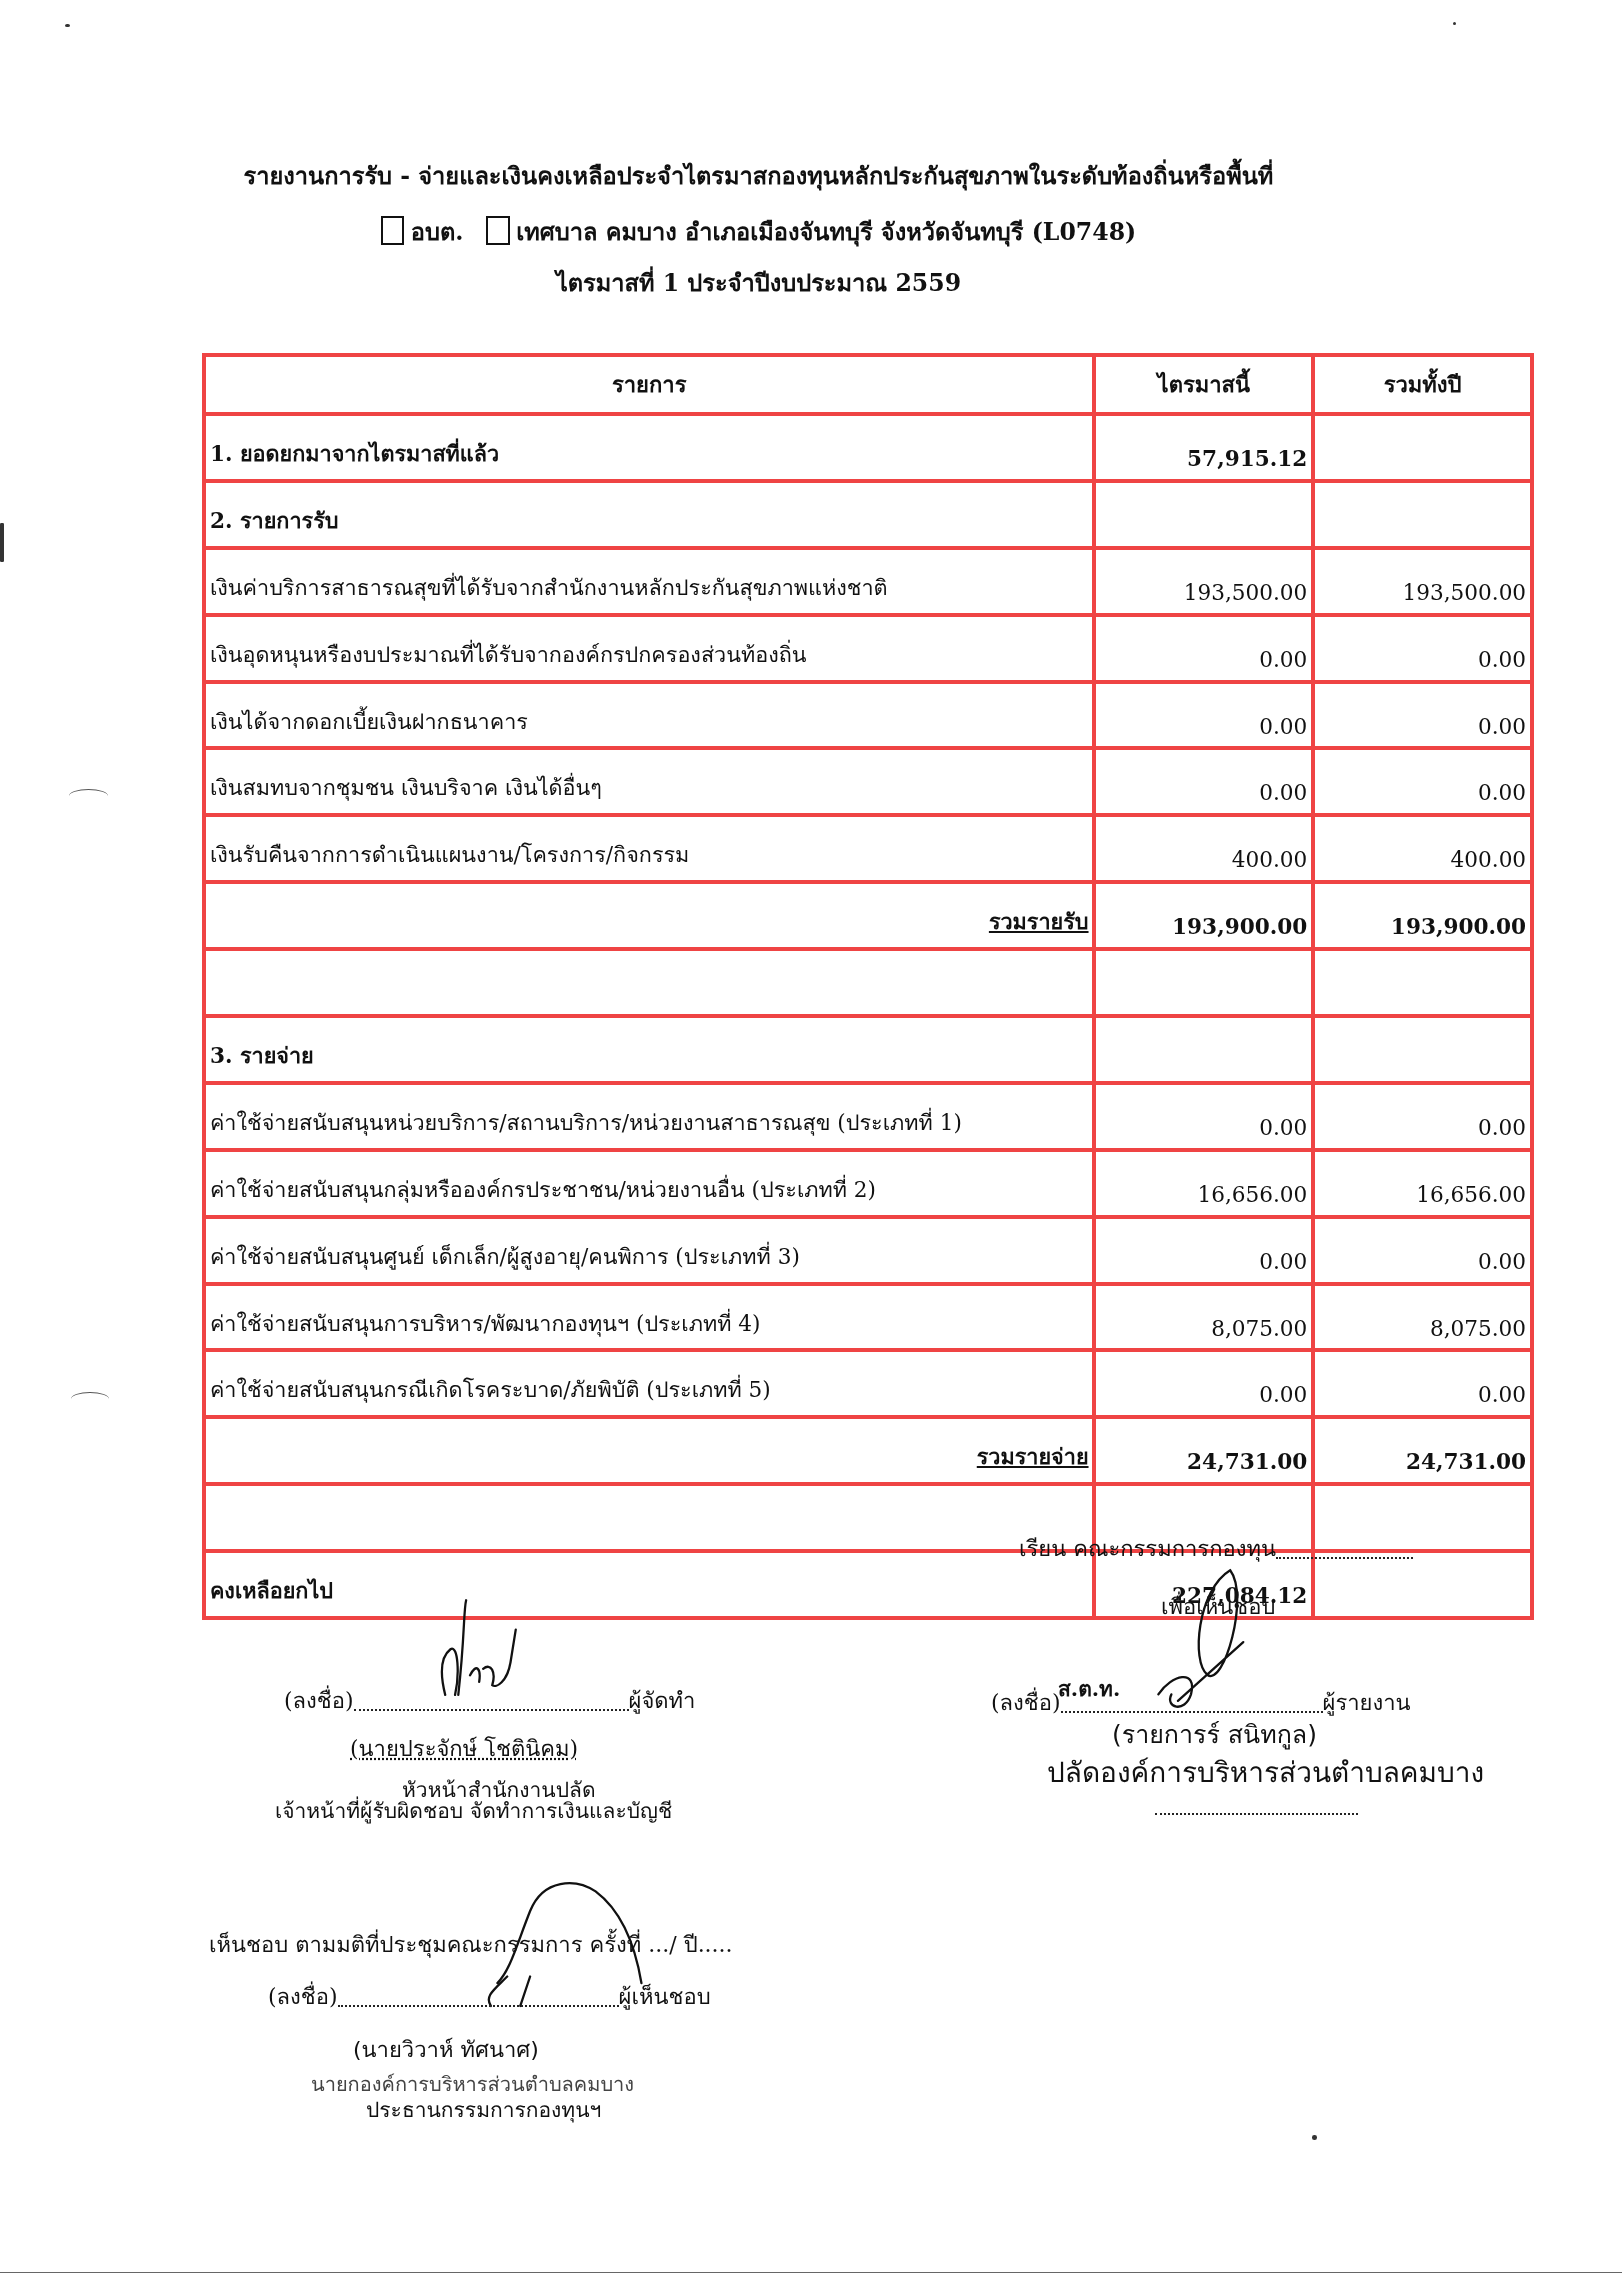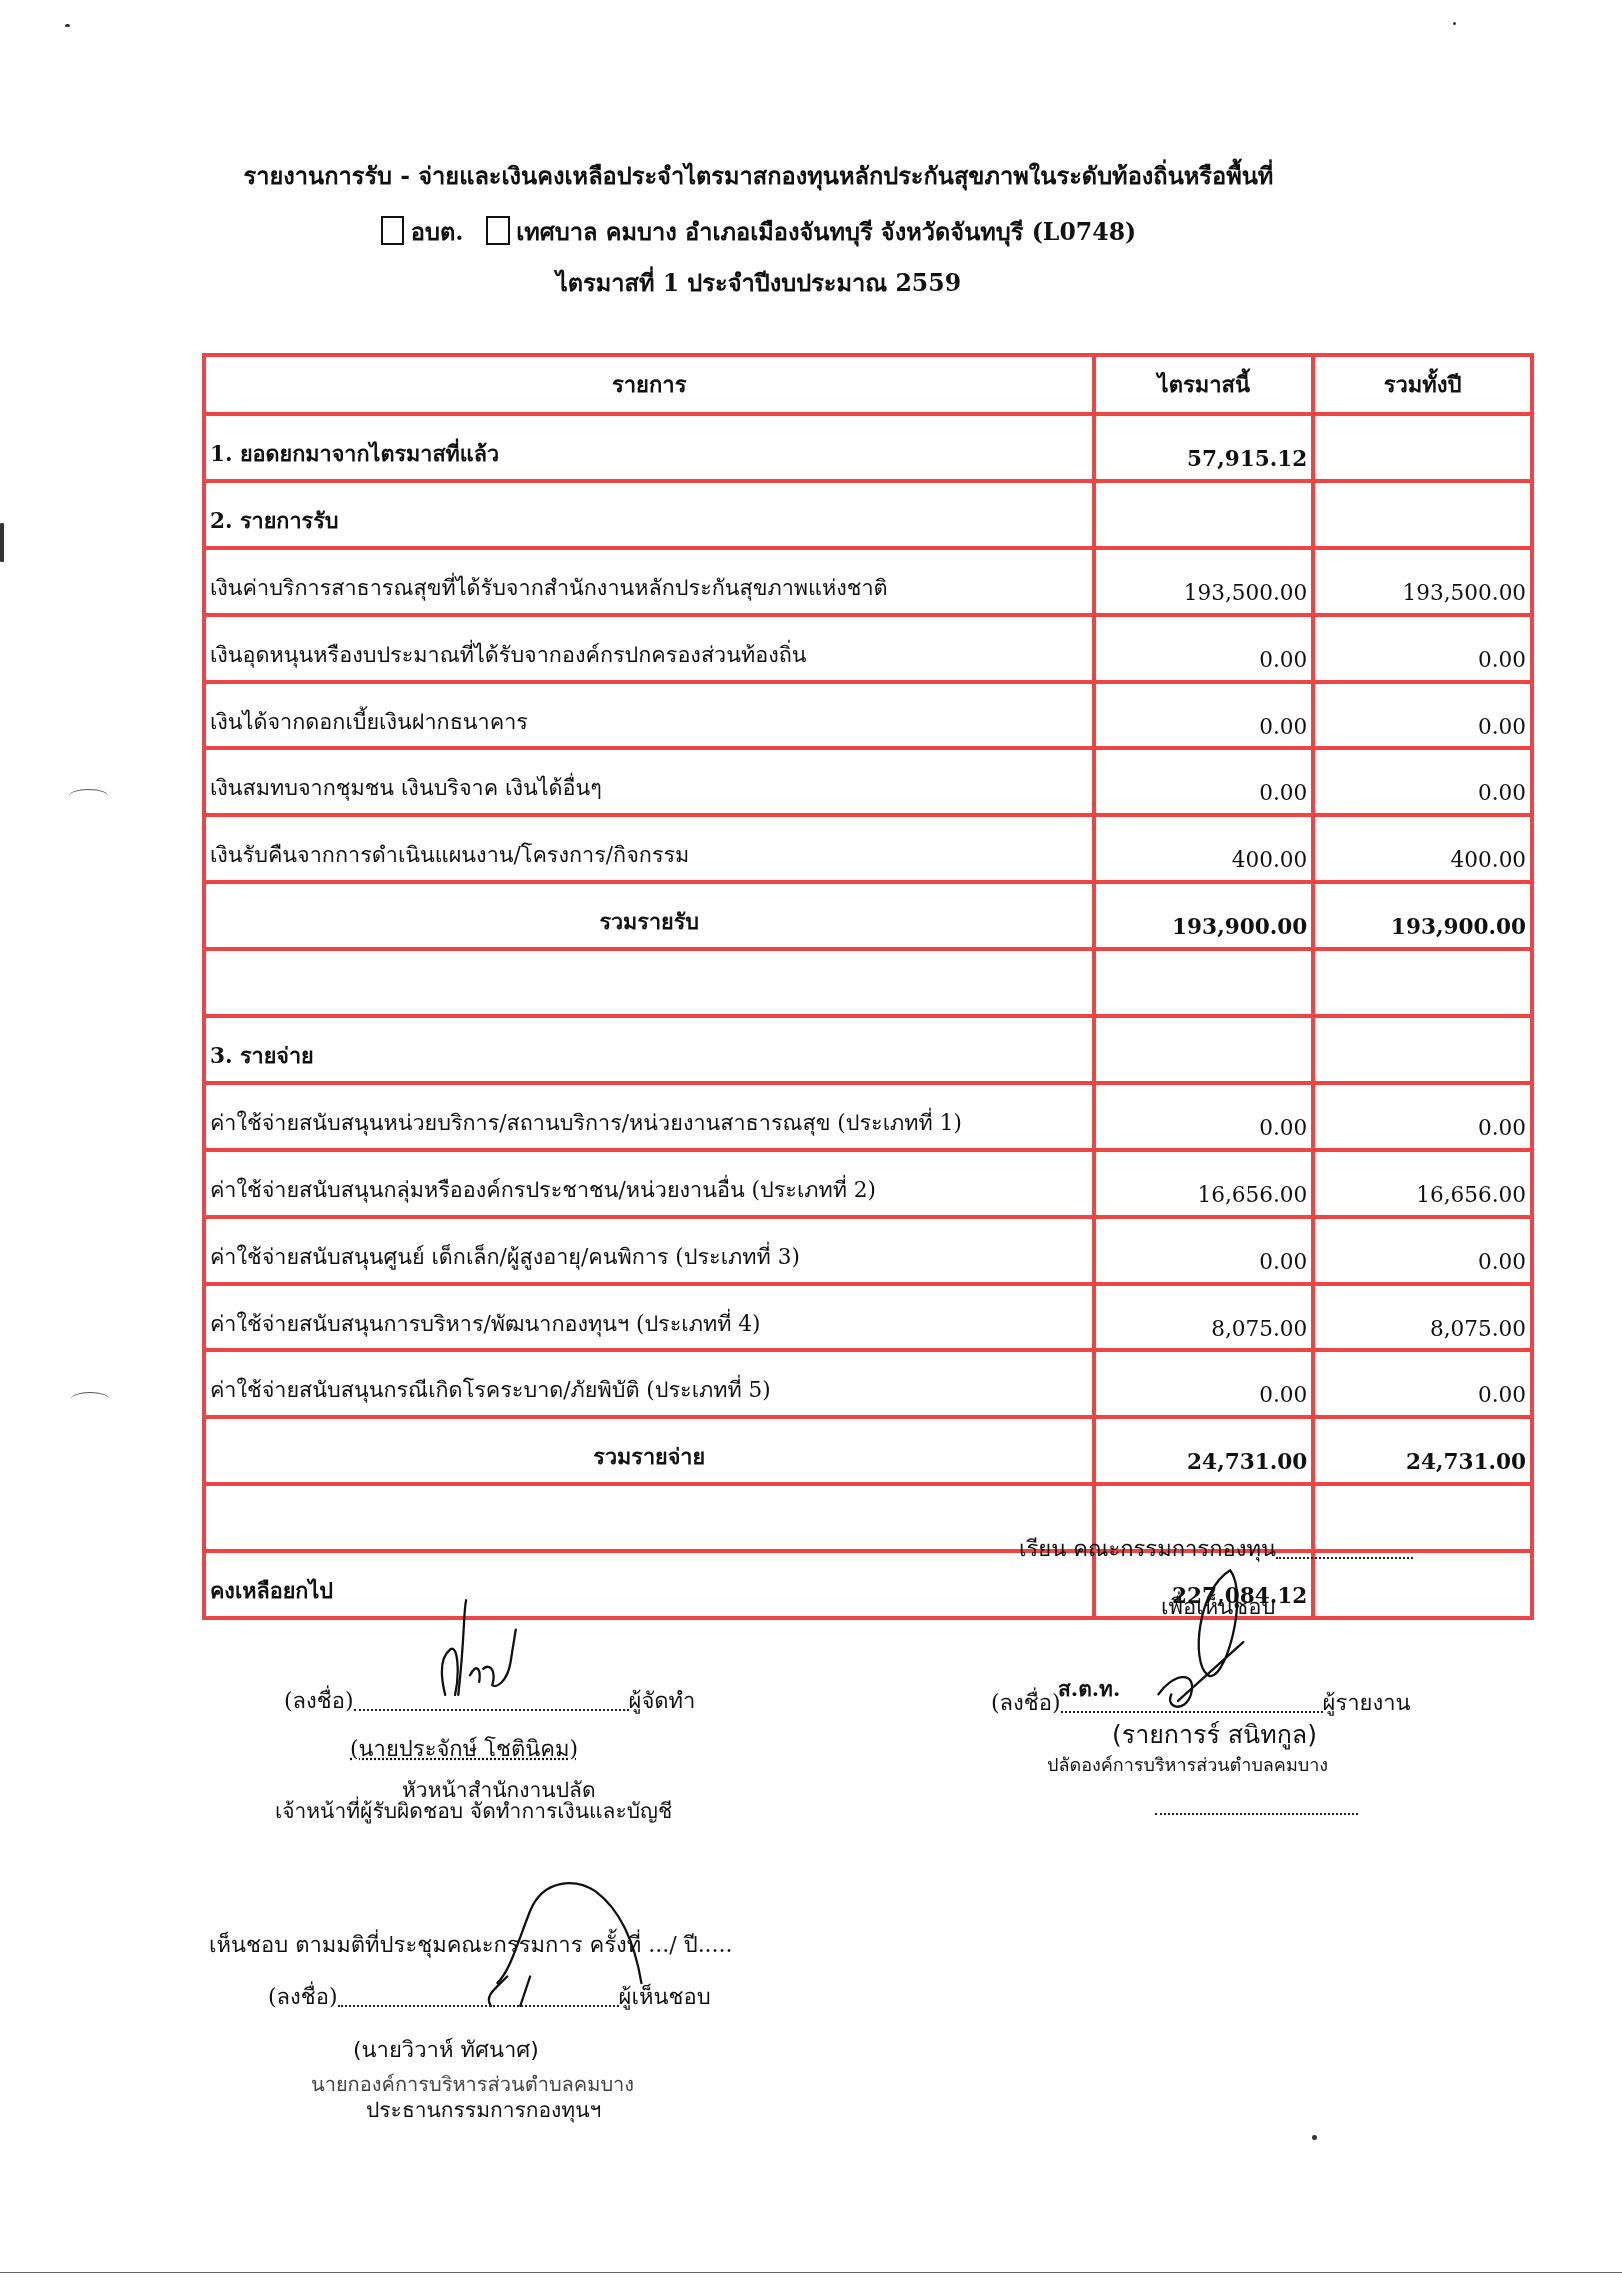--- a/index.html
+++ b/index.html
@@ -37,21 +37,21 @@
     padding-bottom: 7.9px;
   }
   .report-table th {
     height: 55px; font-weight: bold; text-align: center; vertical-align: middle; padding-bottom: 0;
     font-size: 22px;
   }
   .c-item { width: 900px; text-align: left; }
   .c-q { width: 209px; text-align: right; }
   .c-y { width: 209px; text-align: right; }
   .bold { font-weight: bold; }
-  .center { text-align: center; }
+  .center { text-align: right; text-decoration: underline; }
 
   
   .sig-text { position: absolute; font-size: 22px; white-space: nowrap; }
   .dots { display: inline-block; border-bottom: 2px dotted #222; vertical-align: -2.6px; }
   .sig-svg { position: absolute; overflow: visible; }
   .sig-svg path { fill: none; stroke: #111; stroke-width: 3.5; stroke-linecap: round; }
   .speck { position:absolute; background:#333; border-radius:50%; }
   .edge-arc { position:absolute; border-top: 1.3px solid #555; border-radius: 50% 50% 0 0; }
 </style>
 </head>
@@ -188,21 +188,21 @@
 </div>
 <div class="sig-text" style="left:1161px;top:1589px;">เพื่อเห็นชอบ</div>
 <svg class="sig-svg" style="left:1093px;top:1544px;" width="196" height="157" viewBox="0 0 300 240">
   <path d="M210,40 C240,80 200,220 175,200 C150,180 160,70 210,40 Z M230,150 L130,240 M100,230 C120,200 160,190 150,230 C140,260 110,250 120,230"></path>
 </svg>
 <div class="sig-text" style="left:1034px;top:1672px;font-weight:bold;font-size:21px;margin-left:24px;">ส.ต.ท.</div>
 <div class="sig-text" style="left:991px;top:1685px;">
   <span>(ลงชื่อ)</span><span class="dots" style="width:262px;"></span><span>ผู้รายงาน</span>
 </div>
 <div class="sig-text" style="left:1112px;top:1714px;font-size:25px;font-family:'DejaVu Sans',sans-serif;">(รายการร์  สนิทกูล)</div>
-<div class="sig-text" style="left:1047px;top:1750px;font-size:18px;font-family:'DejaVu Sans',sans-serif;">ปลัดองค์การบริหารส่วนตำบลคมบาง</div>
+<div class="sig-text" style="left:1047px;top:1750px;font-size:28px;font-family:'DejaVu Sans',sans-serif;">ปลัดองค์การบริหารส่วนตำบลคมบาง</div>
 <div class="dots abs" style="left:1155px;top:1813px;width:203px;"></div>
 
 <svg class="sig-svg" style="left:445px;top:1865px;" width="275" height="151" viewBox="0 0 420 230">
   <path d="M80,180 C100,160 110,120 130,70 C150,20 200,20 230,40 C270,70 290,120 300,180 M95,170 C75,190 60,200 70,215 M130,170 L115,215"></path>
 </svg>
 <div class="sig-text" style="left:209px;top:1927px;">เห็นชอบ ตามมติที่ประชุมคณะกรรมการ ครั้งที่ .../ ปี.....</div>
 <div class="sig-text" style="left:268px;top:1979px;text-align:right;">
   <span>(ลงชื่อ)</span><span class="dots" style="width:281px;"></span><span>ผู้เห็นชอบ</span>
 </div>
 <div class="sig-text" style="left:353px;top:2032px;font-family:'DejaVu Sans',sans-serif;">(นายวิวาห์   ทัศนาศ)</div>

